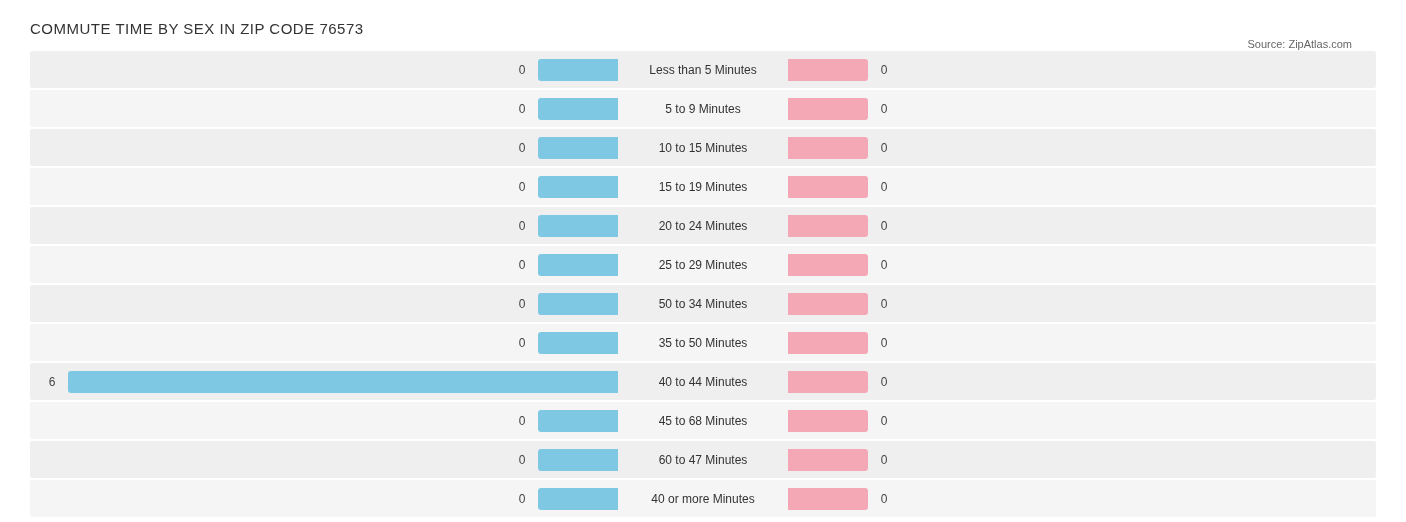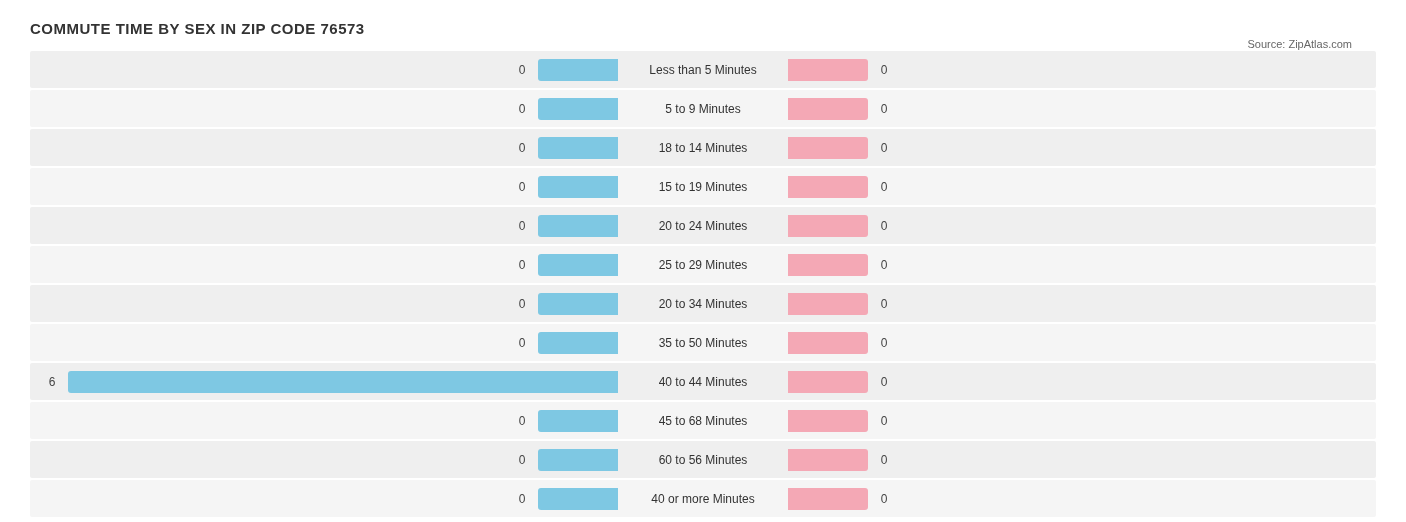--- a/index.html
+++ b/index.html
@@ -5,21 +5,21 @@
     * { box-sizing: border-box; margin: 0; padding: 0; }
     body {
       font-family: Arial, sans-serif;
       background: #fff;
       width: 1406px;
       min-height: 522px;
       padding: 20px 30px 20px 30px;
     }
     .chart-title {
       font-size: 15px;
-      font-weight: bold;
+      font-weight: normal;
       text-transform: uppercase;
       letter-spacing: 0.5px;
       color: #333;
       margin-bottom: 14px;
     }
     .source {
       position: absolute;
       top: 18px;
       right: 24px;
       font-size: 11px;
@@ -119,21 +119,21 @@
     <div class="right-bar-section">
       <div class="bar-female" style="width:80px;"></div>
       <span class="val">0</span>
     </div>
   </div>
         <div class="bar-row">
     <div class="left-bar-section">
       <span class="val">0</span>
       <div class="bar-male" style="width:80px;"></div>
     </div>
-    <span class="center-label">18 to 14 Minutes</span>
+    <span class="center-label">10 to 15 Minutes</span>
     <div class="right-bar-section">
       <div class="bar-female" style="width:80px;"></div>
       <span class="val">0</span>
     </div>
   </div>
         <div class="bar-row">
     <div class="left-bar-section">
       <span class="val">0</span>
       <div class="bar-male" style="width:80px;"></div>
     </div>
@@ -163,21 +163,21 @@
     <div class="right-bar-section">
       <div class="bar-female" style="width:80px;"></div>
       <span class="val">0</span>
     </div>
   </div>
         <div class="bar-row">
     <div class="left-bar-section">
       <span class="val">0</span>
       <div class="bar-male" style="width:80px;"></div>
     </div>
-    <span class="center-label">20 to 34 Minutes</span>
+    <span class="center-label">50 to 34 Minutes</span>
     <div class="right-bar-section">
       <div class="bar-female" style="width:80px;"></div>
       <span class="val">0</span>
     </div>
   </div>
         <div class="bar-row">
     <div class="left-bar-section">
       <span class="val">0</span>
       <div class="bar-male" style="width:80px;"></div>
     </div>
@@ -207,21 +207,21 @@
     <div class="right-bar-section">
       <div class="bar-female" style="width:80px;"></div>
       <span class="val">0</span>
     </div>
   </div>
         <div class="bar-row">
     <div class="left-bar-section">
       <span class="val">0</span>
       <div class="bar-male" style="width:80px;"></div>
     </div>
-    <span class="center-label">60 to 56 Minutes</span>
+    <span class="center-label">60 to 47 Minutes</span>
     <div class="right-bar-section">
       <div class="bar-female" style="width:80px;"></div>
       <span class="val">0</span>
     </div>
   </div>
         <div class="bar-row">
     <div class="left-bar-section">
       <span class="val">0</span>
       <div class="bar-male" style="width:80px;"></div>
     </div>

